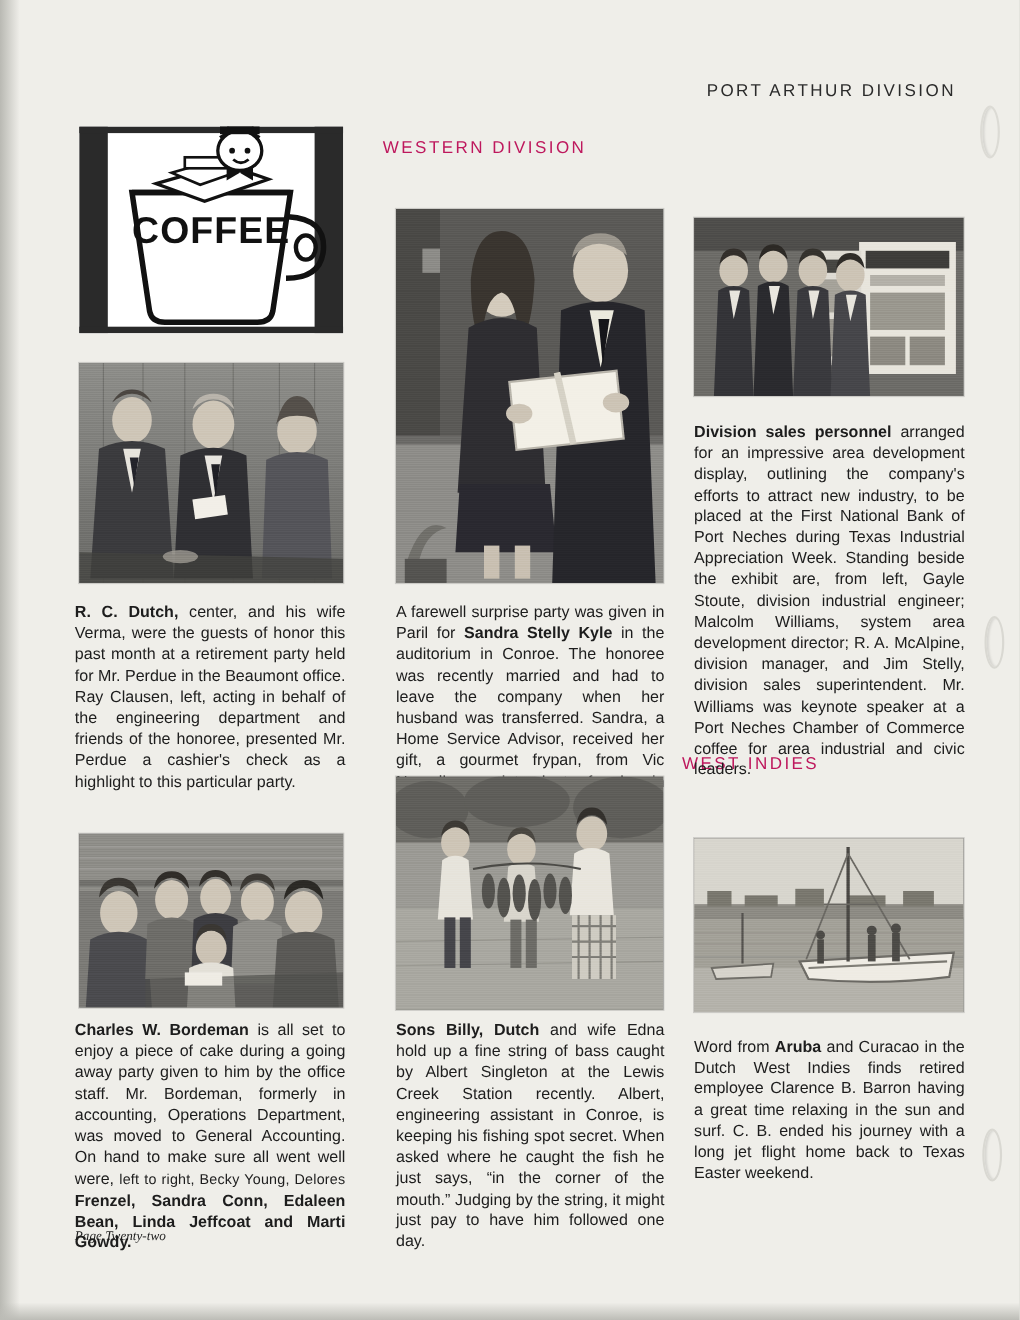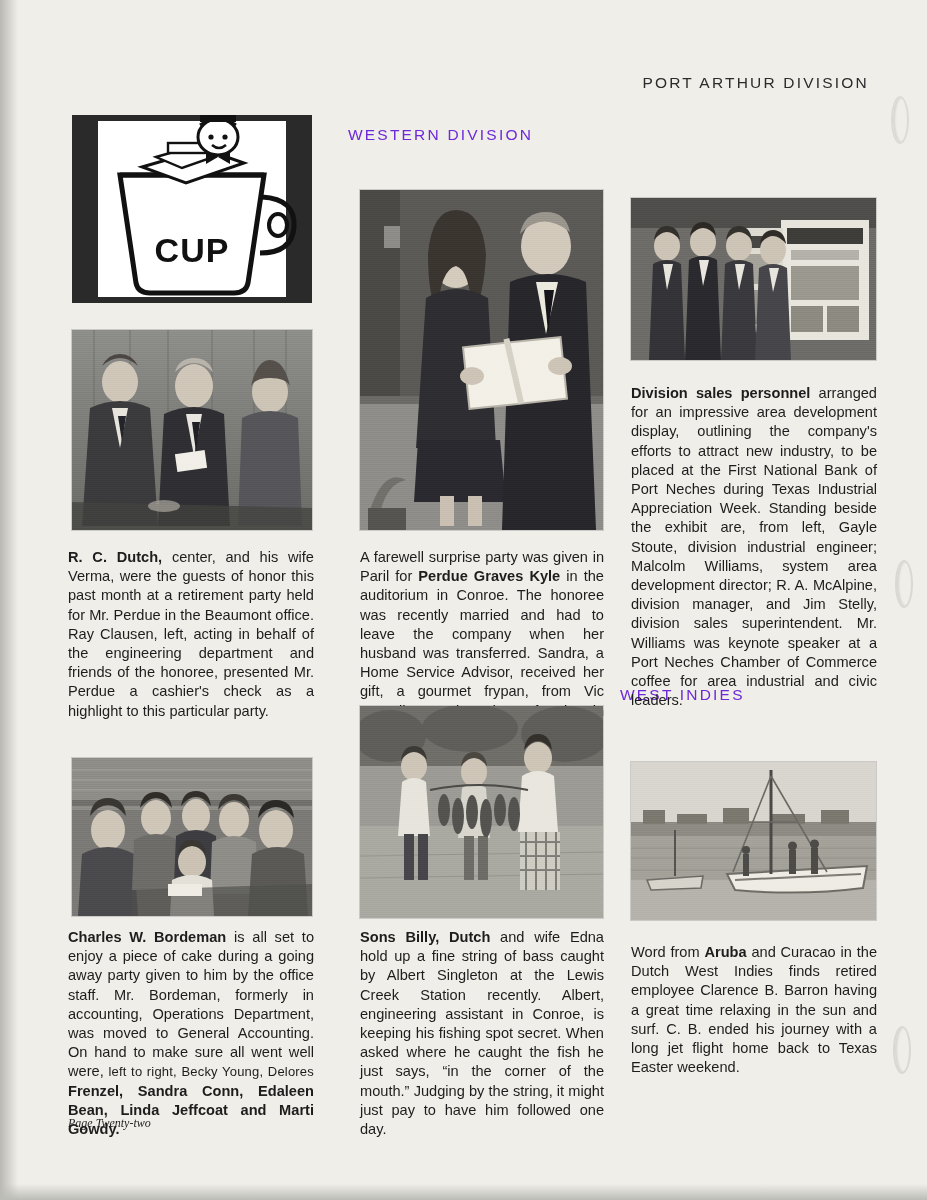--- a/index.html
+++ b/index.html
@@ -35,21 +35,21 @@
     box-shadow:inset 2px 0 2px rgba(0,0,0,.10);
   }
   .punch.p1{right:18px;top:96px;border-color:#dcdbd5;}
   .punch.p2{right:14px;top:560px;}
   .punch.p3{right:16px;top:1026px;}
 
   .division-head{
     font-family:"Liberation Sans", sans-serif;
     font-size:15.5px;
     letter-spacing:2.2px;
-    color:#6d28d9;
+    color:#be185d;
     font-weight:500;
   }
   .head-right{
     position:absolute;right:58px;top:74px;
     font-family:"Liberation Sans", sans-serif;
     font-size:15.5px;letter-spacing:2.2px;color:#2b2b2b;
   }
   .head-western{position:absolute;left:348px;top:126px;}
   .head-westindies{position:absolute;left:620px;top:686px;}
 
@@ -136,21 +136,21 @@
         <rect x="128" y="-2" width="36" height="9" fill="#111"></rect>
         <rect x="136" y="-16" width="21" height="16" fill="#ffffff" stroke="#111" stroke-width="3"></rect>
         <circle cx="139" cy="22" r="2.6" fill="#111"></circle>
         <circle cx="153" cy="22" r="2.6" fill="#111"></circle>
         <path d="M140 30 q7 6 14 0" fill="none" stroke="#111" stroke-width="2.6"></path>
 
         <path d="M146 42 l-12 -7 l0 14 z" fill="#111"></path>
         <path d="M146 42 l12 -7 l0 14 z" fill="#111"></path>
       </g>
     </svg>
-    <div class="cup-word" id="cupword2">CUP</div>
+    <div class="cup-word" id="cupword1">COFFEE</div>
   </div>
 
   <div class="photo" style="left:72px;top:330px;width:240px;height:200px;">
     <svg width="240" height="200" viewBox="0 0 240 200">
       <defs>
         <linearGradient id="wall1" x1="0" y1="0" x2="0" y2="1">
           <stop offset="0" stop-color="#8e8e8a"></stop>
             <stop offset="1" stop-color="#6a6a67"></stop>
         </linearGradient>
       </defs>
@@ -295,21 +295,21 @@
 
       <g opacity=".9">
         <path d="M10 320 q14 -42 36 -30 q-20 4 -26 34 z" fill="#6e6d68"></path>
         <rect x="8" y="318" width="38" height="22" fill="#4f4e4b"></rect>
       </g>
     </svg>
     <div class="noise"></div>
   </div>
 
   <div class="caption" style="left:360px;top:548px;width:244px;">
-    <span>A farewell surprise party was given in Paril for </span><b>Perdue Graves Kyle</b><span> in the auditorium in Conroe. The honoree was recently married and had to leave the company when her husband was transferred. Sandra, a Home Service Advisor, received her gift, a gourmet frypan, from Vic Norvell, superintendent of sales in Conroe on behalf of all her friends.</span>
+    <span>A farewell surprise party was given in Paril for </span><b>Sandra Stelly Kyle</b><span> in the auditorium in Conroe. The honoree was recently married and had to leave the company when her husband was transferred. Sandra, a Home Service Advisor, received her gift, a gourmet frypan, from Vic Norvell, superintendent of sales in Conroe on behalf of all her friends.</span>
   </div>
 
   <div class="photo" style="left:360px;top:706px;width:243px;height:212px;">
     <svg width="243" height="212" viewBox="0 0 243 212">
       <rect width="243" height="212" fill="#9c9b95"></rect>
 
       <rect x="0" y="0" width="243" height="60" fill="#6f6e69"></rect>
       <g fill="#5c5b57" opacity=".8">
         <ellipse cx="30" cy="30" rx="36" ry="26"></ellipse>
         <ellipse cx="110" cy="22" rx="48" ry="24"></ellipse>

